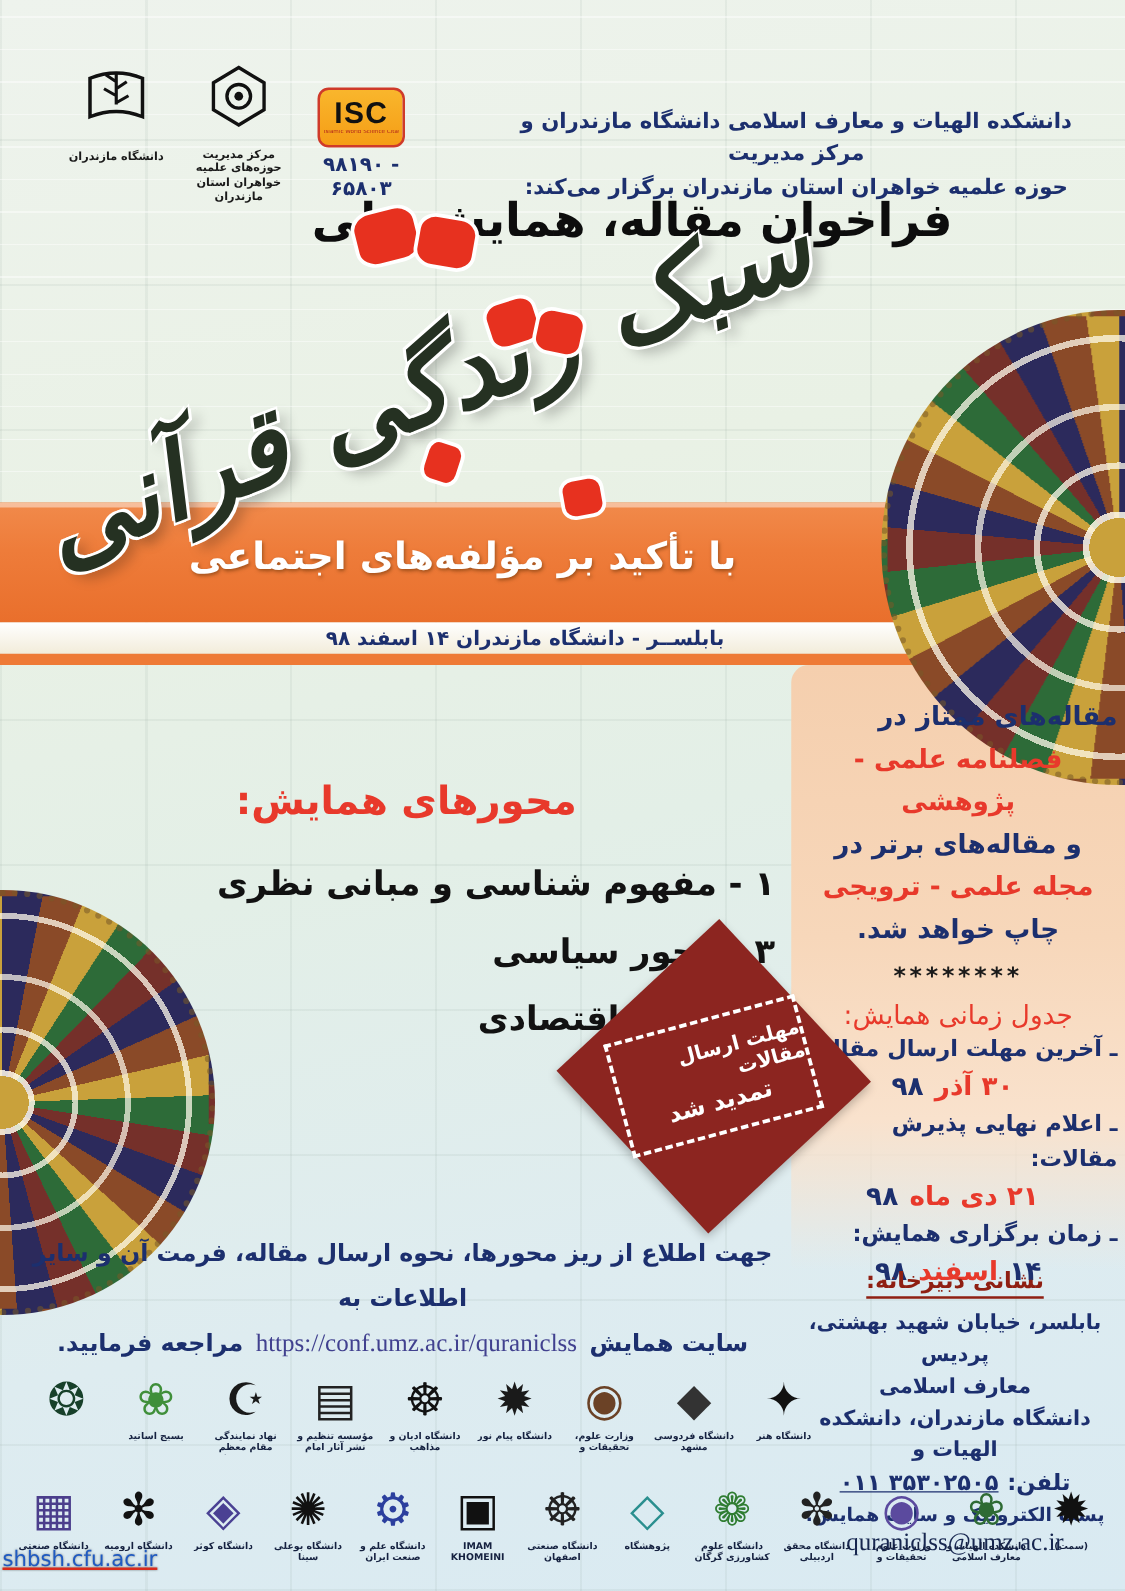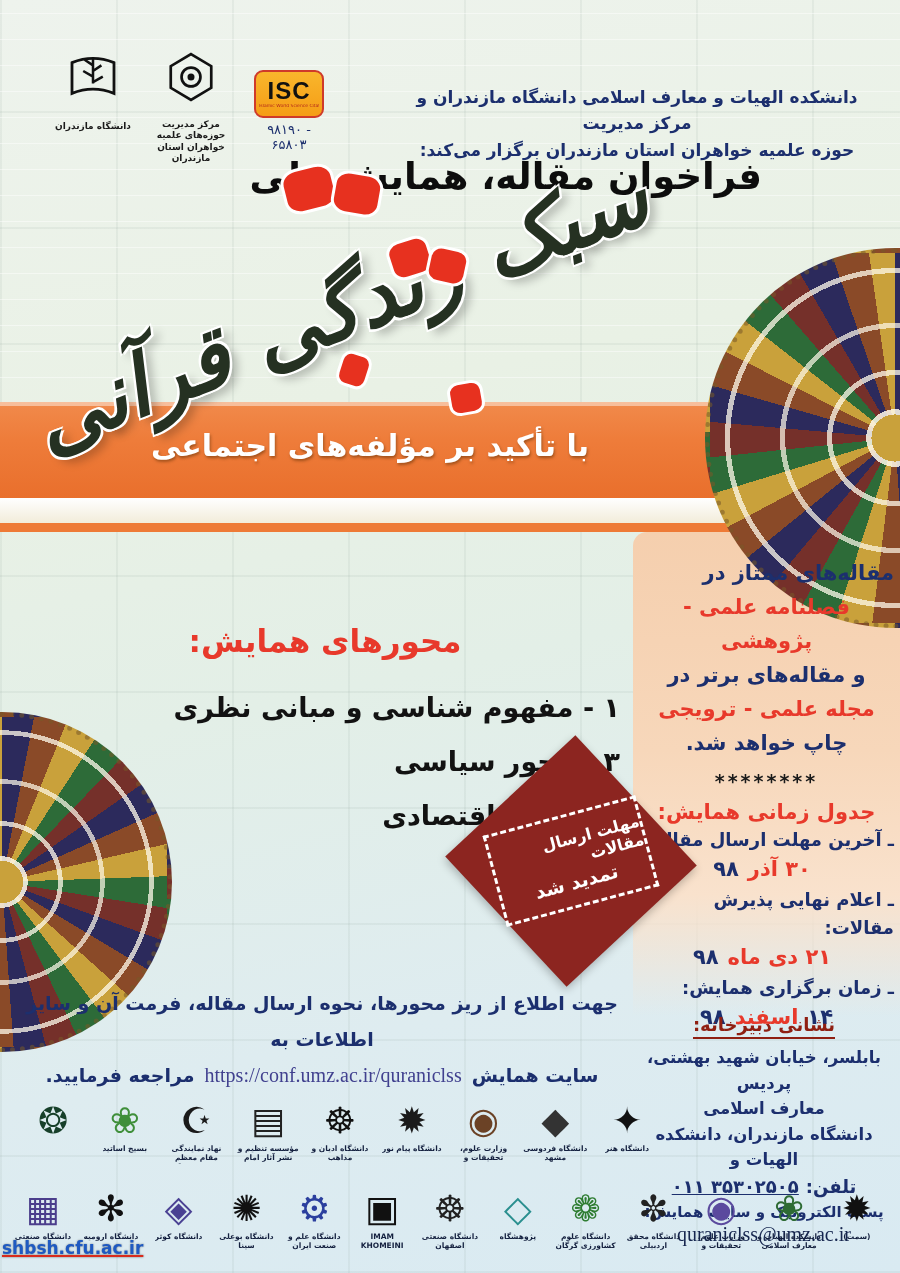--- a/index.html
+++ b/index.html
@@ -16,21 +16,21 @@
     background:repeating-linear-gradient(0deg, rgba(255,255,255,.45) 0 1px, transparent 1px 26px);}
 
   
   .top-logos{position:absolute;right:auto;left:52px;top:50px;display:flex;gap:16px;z-index:2;direction:ltr;}
   .tl-item{display:flex;flex-direction:column;align-items:center;width:82px;text-align:center;}
   .tl-caption{font-size:9px;font-weight:bold;color:#1a1a1a;line-height:1.25;margin-top:15px;}
   .isc-badge{width:66px;height:44px;margin-top:20px;border:2px solid #cf3a2a;border-radius:9px;
     background:linear-gradient(180deg,#f9b62c,#f59d16);display:flex;flex-direction:column;align-items:center;justify-content:center;}
   .isc-text{font-weight:bold;font-size:24px;color:#111;line-height:1;letter-spacing:1px;font-family:"Liberation Sans",sans-serif;}
   .isc-sub{font-size:4.5px;color:#b3281c;line-height:1;margin-top:1px;white-space:nowrap;overflow:hidden;max-width:60px;}
-  .isc-code{font-size:13px;font-weight:normal;color:#1c2f6e;margin-top:4px;direction:ltr;}
+  .isc-code{font-size:16px;font-weight:bold;color:#1c2f6e;margin-top:4px;direction:ltr;}
 
   
   .organizer{position:absolute;right:28px;top:84px;width:470px;text-align:center;z-index:2;
     color:#1c2f6e;font-weight:bold;font-size:17px;line-height:1.55;}
   .call-title{position:absolute;right:138px;top:155px;z-index:2;color:#0d0d0d;font-weight:bold;font-size:37px;}
 
   
   .calligraphy{position:absolute;left:-30px;top:148px;width:740px;height:320px;z-index:2;
     display:flex;align-items:center;justify-content:center;transform:rotate(-21deg);
     font-family:"DejaVu Serif",serif;font-style:italic;font-weight:900;font-size:84px;
@@ -71,21 +71,21 @@
   .theme-list{margin-top:22px;}
   .theme-item{text-align:right;font-weight:bold;font-size:27px;color:#121212;line-height:54px;}
 
   
   .panel{position:absolute;left:633px;top:532px;width:267px;height:484px;z-index:1;
     border-top-right-radius:4px;border-top-left-radius:14px;
     background:linear-gradient(180deg,#f5cfae 0%,#f7d7ba 45%,#f9e2cd 75%,rgba(249,226,205,0) 100%);}
   .panel-content{position:absolute;left:633px;top:556px;width:267px;z-index:2;text-align:center;padding:0 6px;box-sizing:border-box;}
   .award-line{font-weight:bold;font-size:21px;line-height:34px;}
   .award-sep{margin:10px 0 4px;font-size:19px;font-weight:bold;letter-spacing:3px;color:#1a1a1a;direction:ltr;}
-  .sch-head{color:#e8392b;font-size:21px;font-weight:bold;margin:8px 0 2px;text-align:center;}
+  .sch-head{color:#e8392b;font-size:21px;font-weight:normal;margin:8px 0 2px;text-align:center;}
   .sch-item{margin-bottom:2px;}
   .sch-label{text-align:right;font-size:18px;font-weight:bold;color:#1c2f6e;line-height:28px;}
   .sch-date{display:flex;direction:rtl;justify-content:center;gap:9px;font-size:21px;font-weight:bold;line-height:30px;}
   .d-red{color:#e8392b;} .d-navy{color:#1c2f6e;}
 
   
   .stamp{position:absolute;left:482px;top:772px;width:178px;height:178px;background:#8c2520;z-index:3;
     transform:rotate(47deg);box-shadow:2px 3px 8px rgba(0,0,0,.25);}
   .stamp-inner{position:absolute;left:50%;top:50%;width:152px;height:88px;transform:translate(-50%,-50%) rotate(-62deg);
     border:3px dashed #fff;display:flex;flex-direction:column;align-items:center;justify-content:center;gap:3px;
@@ -108,21 +108,21 @@
   .email{margin-top:2px;direction:ltr;font-family:"Liberation Serif",serif;font-size:20px;color:#16264f;}
 
   
   .logo-row{position:absolute;display:flex;justify-content:space-between;z-index:2;direction:ltr;}
   .logo-row1{left:20px;top:1098px;width:640px;}
   .logo-row2{left:10px;top:1186px;width:880px;}
   .logo-cell{display:flex;flex-direction:column;align-items:center;width:66px;}
   .logo-glyph{font-size:36px;line-height:46px;height:46px;}
   .logo-caption{font-size:7.5px;font-weight:bold;color:#14203f;text-align:center;line-height:1.25;max-height:20px;overflow:hidden;direction:rtl;}
 
-  .watermark{position:absolute;left:2px;top:1238px;z-index:4;font-weight:bold;font-size:17px;color:#1f5ac2;direction:ltr;
+  .watermark{position:absolute;left:2px;top:1238px;z-index:4;font-weight:normal;font-size:17px;color:#1f5ac2;direction:ltr;
     text-decoration:underline;text-decoration-color:#d92b1c;text-decoration-thickness:2px;text-shadow:0 0 2px rgba(0,0,0,.45);}
 
   svg{display:block;}
 </style>
 </head>
 <body>
 
 <div class="poster">
   <div class="bg-tiles"></div>
   <div class="bg-lines"></div>
@@ -170,20 +170,21 @@
   <div class="red-blob rb1"></div>
   <div class="red-blob rb2"></div>
   <div class="red-blob rb3"></div>
   <div class="red-blob rb4"></div>
   <div class="red-blob rb5"></div>
   <div class="red-blob rb6"></div>
 
   <div class="band"></div>
   <div class="band-subtitle">با تأکید بر مؤلفه‌های اجتماعی</div>
   <div class="date-strip"></div>
+  <div class="date-text">بابلســر - دانشگاه مازندران  ۱۴  اسفند  ۹۸</div>
   <div class="band2"></div>
 
   <div class="themes">
     <div class="themes-heading">محورهای همایش:</div>
     <div class="theme-list">
         <div class="theme-item">۱ - مفهوم شناسی و مبانی نظری</div>
         <div class="theme-item">۳ - محور سیاسی</div>
         <div class="theme-item">۴ -  محور اقتصادی</div>
       </div>
   </div>

